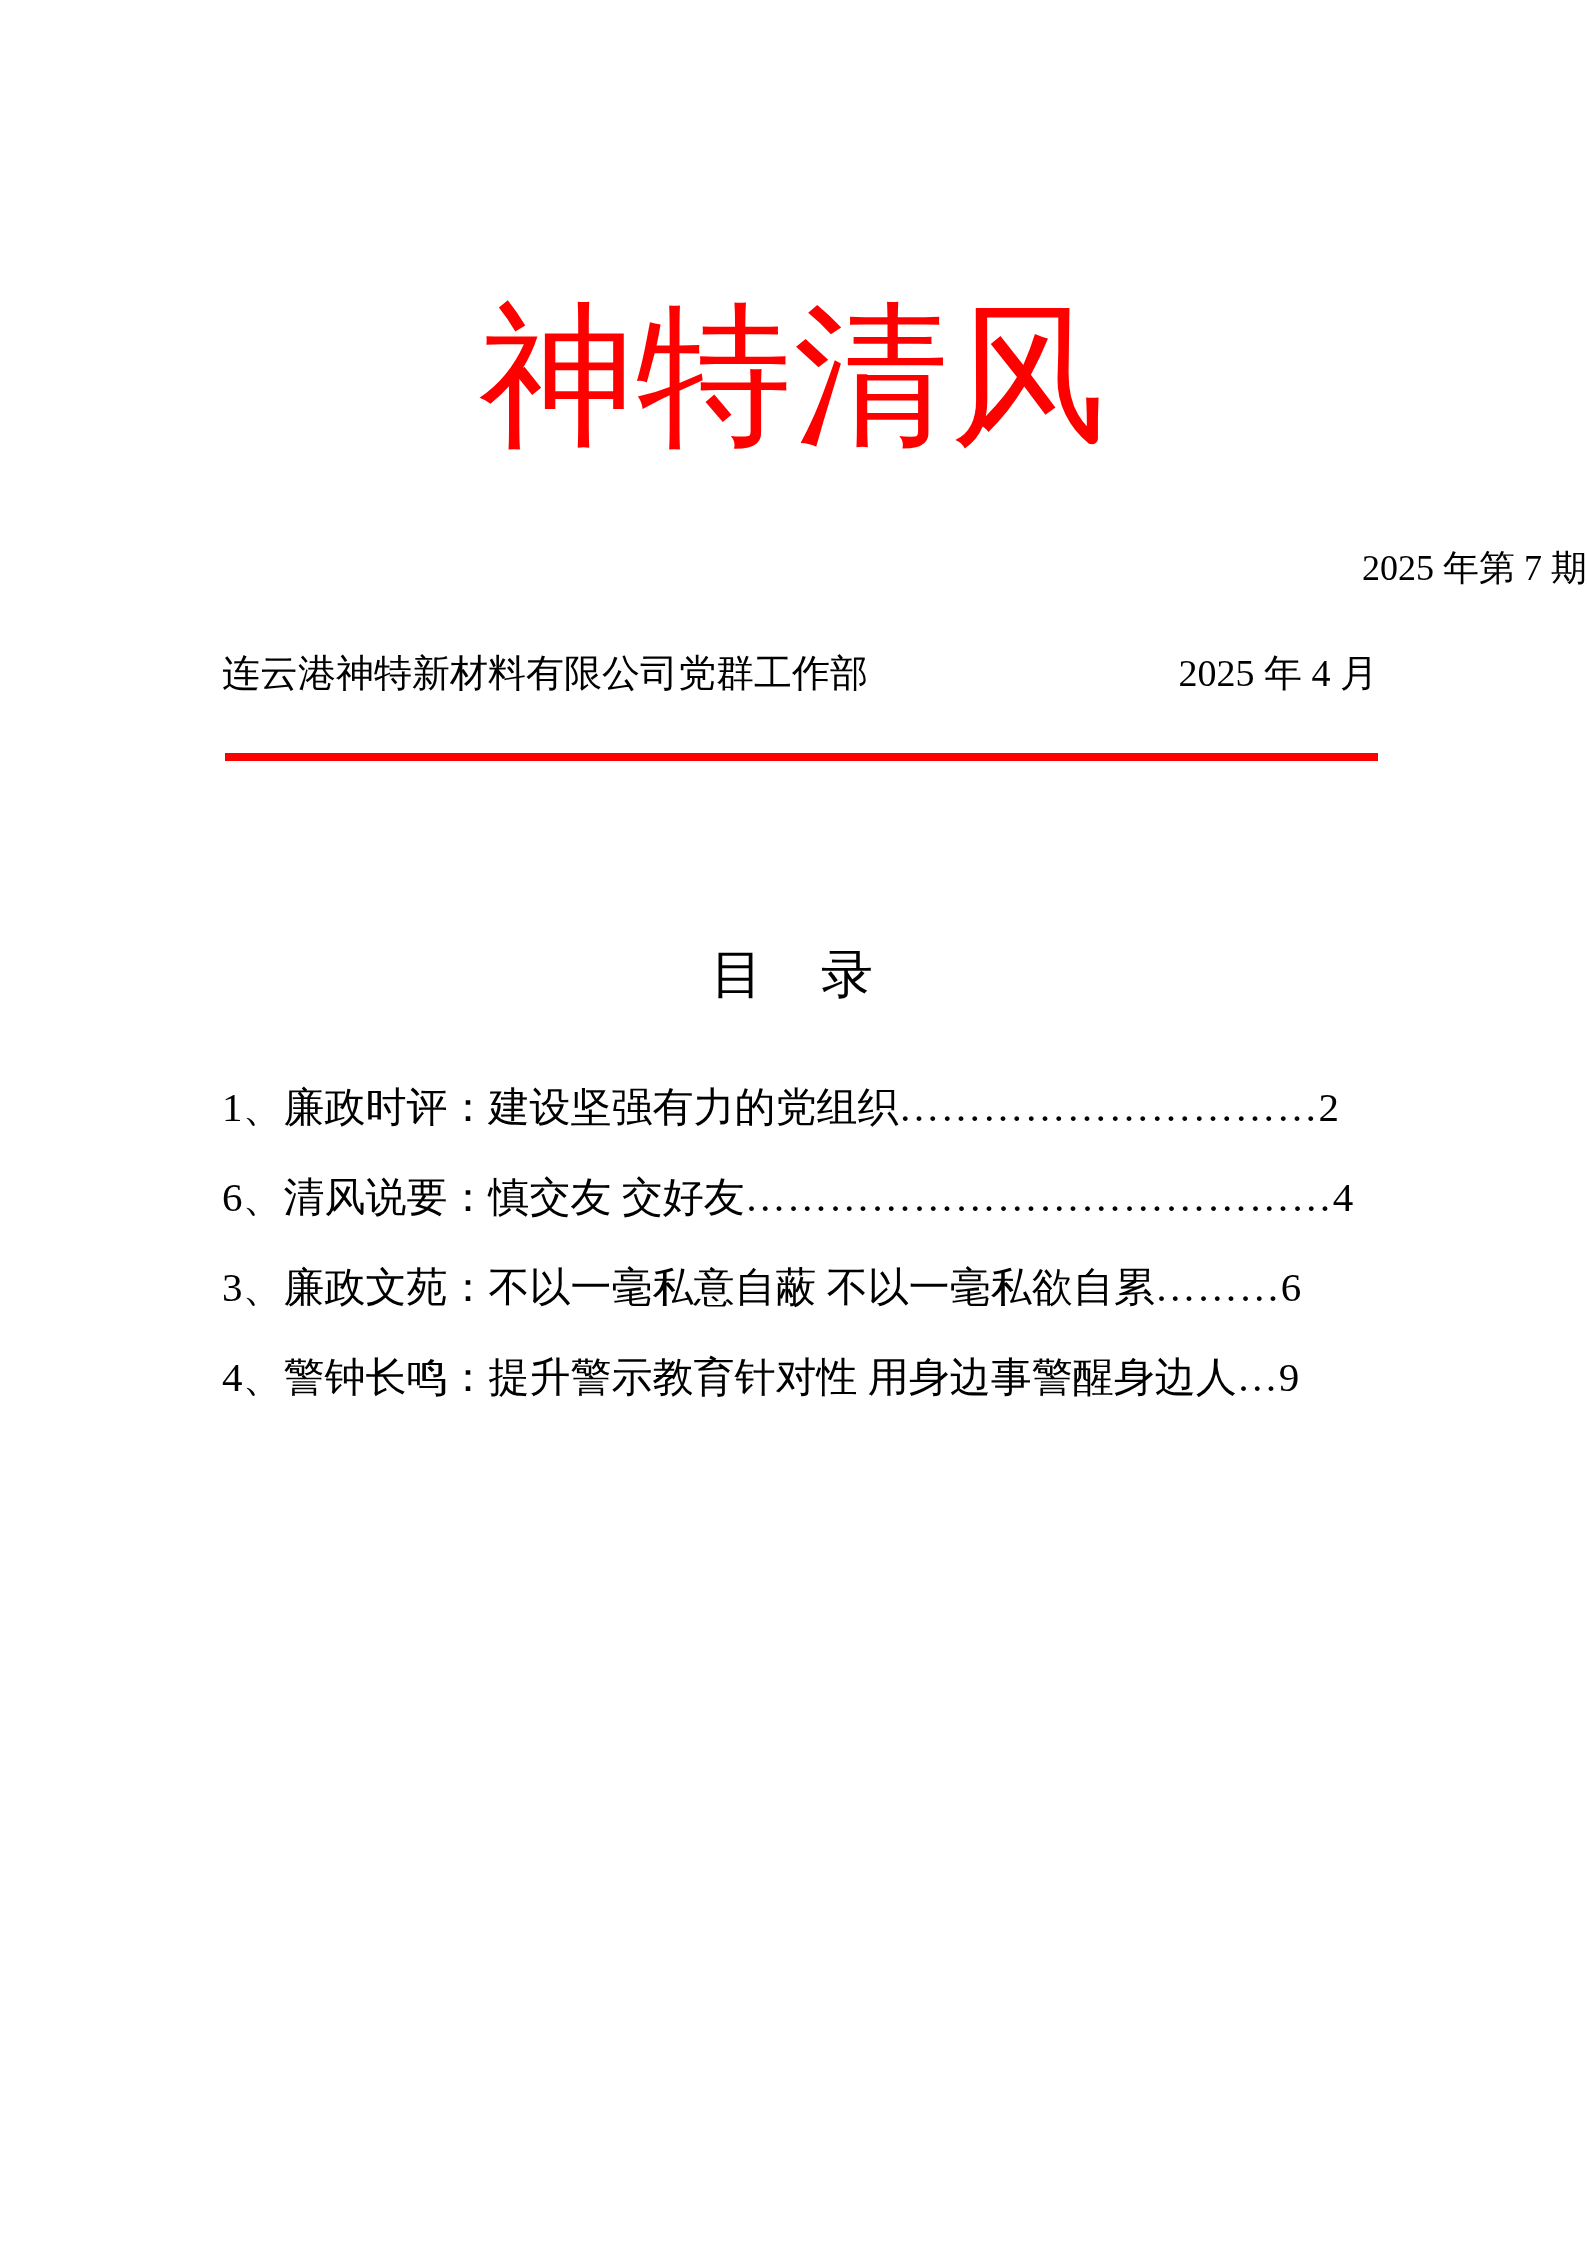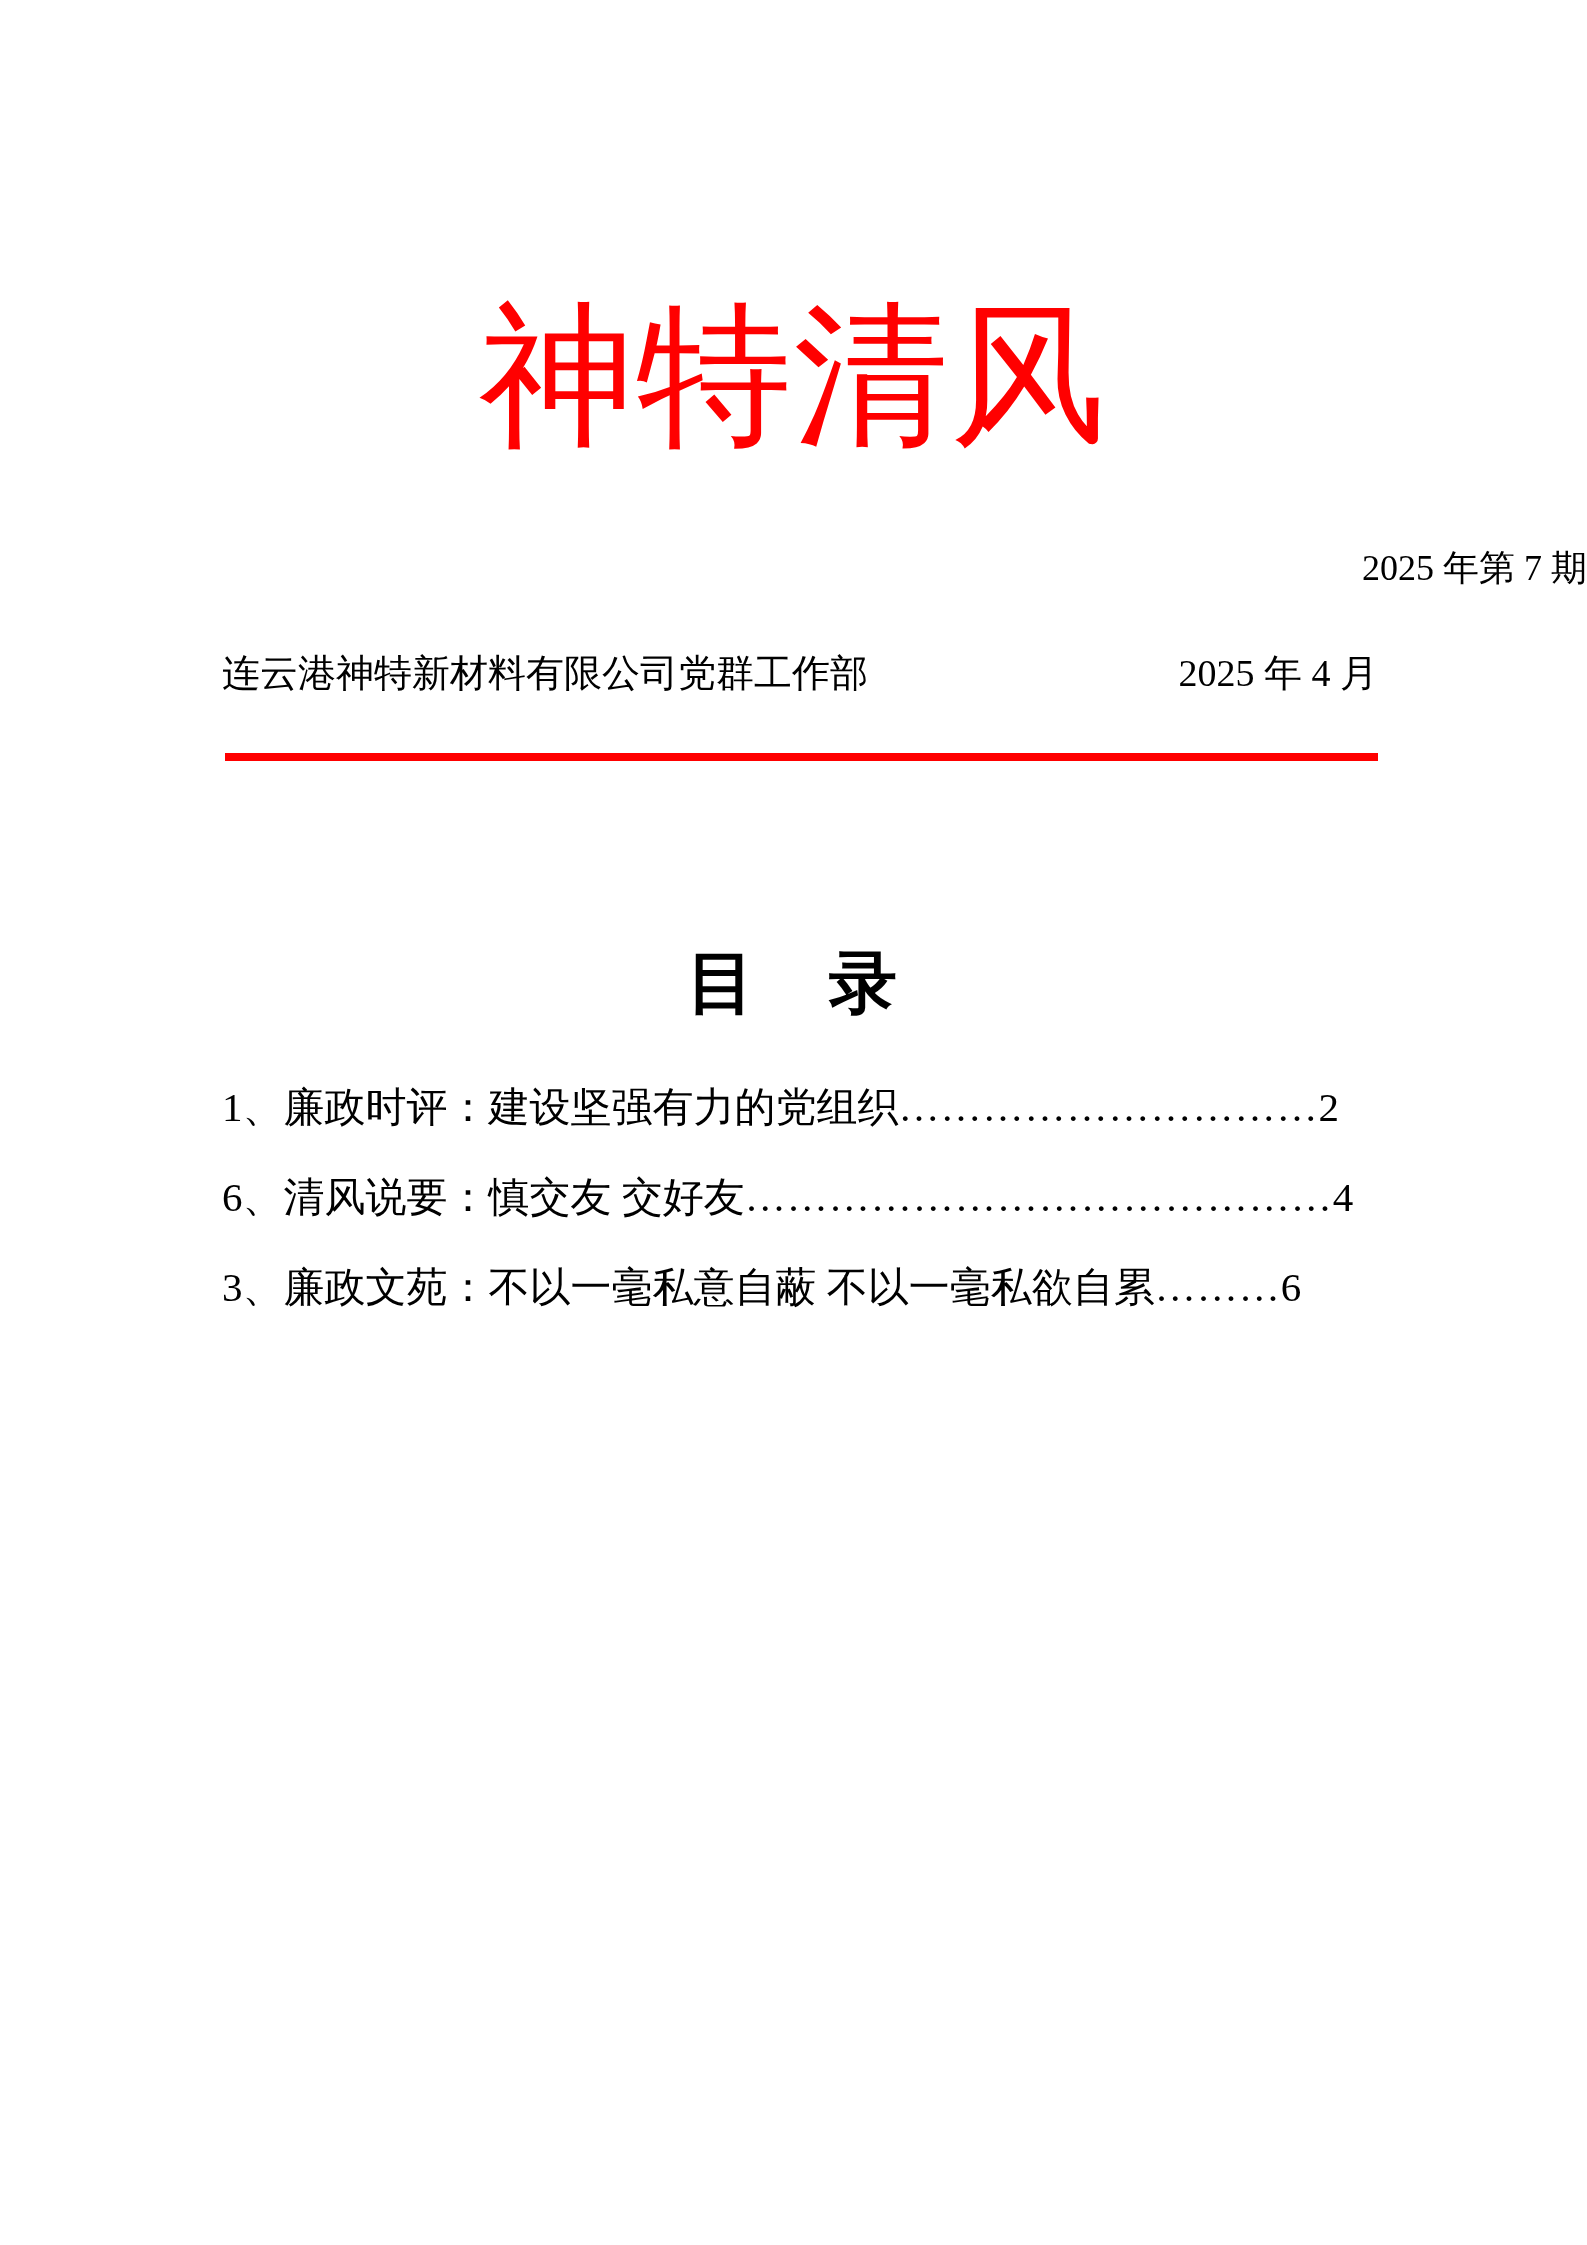--- a/index.html
+++ b/index.html
@@ -64,23 +64,23 @@
     background: var(--accent-red, #ff0000);
   }
 
   
   .toc-heading {
     position: absolute;
     top: 946px;
     left: 0;
     width: 100%;
     text-align: center;
-    font-size: 68px;
+    font-size: 52px;
     line-height: 1.1;
-    font-weight: 700;
+    font-weight: 400;
     letter-spacing: 3px;
     white-space: nowrap;
   }
   .toc-list {
     position: absolute;
     top: 1083px;
     left: 222px;
     width: 1170px;
   }
   .toc-item {
@@ -138,18 +138,23 @@
         <span class="toc-leader">……………………………………</span>
         <span>4</span>
     </div>
 
     <div class="toc-item">
       <span>3、廉政文苑：不以一毫私意自蔽 不以一毫私欲自累</span>
         <span class="toc-leader">………</span>
         <span>6</span>
     </div>
 
+    <div class="toc-item">
+      <span>4、警钟长鸣：提升警示教育针对性 用身边事警醒身边人</span>
+        <span class="toc-leader">…</span>
+        <span>9</span>
+    </div>
 
   </div>
 
   <div class="page-footer">- 1 -</div>
 
 </div>
 
 </body></html>

